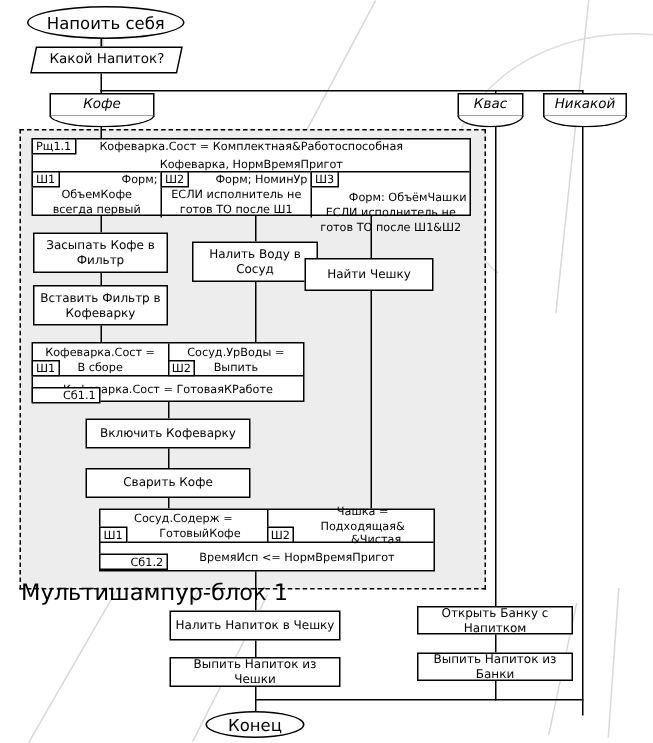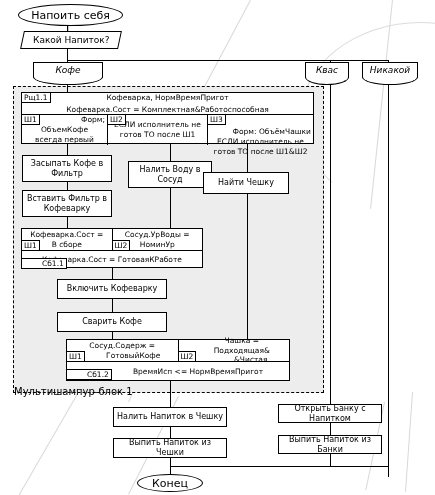--- a/index.html
+++ b/index.html
@@ -53,21 +53,21 @@
     display:flex;align-items:center;justify-content:center;
     text-align:center;font-size:8px;line-height:1.25;
     padding:2px 3px;
   }
 
   
   .mblock{
     position:absolute;border:1px dashed #000;background:#ededed;
   }
   .mblock-label{
-    position:absolute;font-size:10px;color:#000;background:transparent;
+    position:absolute;font-size:15px;color:#000;background:transparent;
     white-space:nowrap;
   }
 
   
   .tbl{position:absolute;border:1px solid #000;background:#fff;box-sizing:border-box;}
   .trow{display:flex;border-bottom:1px solid #000;box-sizing:border-box;}
   .trow:last-child{border-bottom:none;}
   .tcell{
     position:relative;flex:1;box-sizing:border-box;
     border-right:1px solid #000;text-align:center;
@@ -136,37 +136,38 @@
 
   <div class="line vline" style="left:67px;top:84px;height:8px;"></div>
   <div class="line vline" style="left:330px;top:84px;height:320px;"></div>
   <div class="line vline" style="left:388px;top:84px;height:393px;"></div>
 
   <div class="tbl" style="left:21px;top:92px;width:293px;height:52px;">
     <div class="tag">Рщ1.1</div>
     <div class="trow" style="height:22px;">
       <div class="tcell" style="border-right:none;">
         <div>
+          <div class="hdr">Кофеварка.Сост = Комплектная&amp;Работоспособная</div>
           <div class="hdr">Кофеварка, НормВремяПригот</div>
-          <div class="hdr">Кофеварка.Сост = Комплектная&amp;Работоспособная</div>
         </div>
       </div>
     </div>
     <div class="trow" style="height:30px;border-bottom:none;">
       <div class="tcell" style="flex:0 0 86px;">
         <div class="tag">Ш1</div>
         <div style="width:100%;">
           <div style="text-align:right;">Форм;</div>
           <div>ОбъемКофе</div>
           <div>всегда первый</div>
         </div>
       </div>
       <div class="tcell" style="flex:0 0 100px;">
         <div class="tag">Ш2</div>
         <div style="width:100%;">
+          <div style="text-align:right;">Форм; НоминУр</div>
           <div>ЕСЛИ исполнитель не</div>
           <div>готов ТО после Ш1</div>
         </div>
       </div>
       <div class="tcell">
         <div class="tag">Ш3</div>
         <div style="width:100%;margin-top:24px;">
           <div style="text-align:right;">Форм: ОбъёмЧашки</div>
           <div>ЕСЛИ исполнитель не</div>
           <div>готов ТО после Ш1&amp;Ш2</div>
@@ -204,21 +205,21 @@
         <div class="tag" style="top:auto;bottom:-1px;">Ш1</div>
         <div style="width:100%;">
           <div>Кофеварка.Сост =</div>
           <div>В сборе</div>
         </div>
       </div>
       <div class="tcell">
         <div class="tag" style="top:auto;bottom:-1px;">Ш2</div>
         <div style="width:100%;">
           <div>Сосуд.УрВоды =</div>
-          <div>НоминУр</div>
+          <div>Выпить</div>
         </div>
       </div>
     </div>
     <div class="trow" style="height:17px;border-bottom:none;">
       <div class="tcell" style="border-right:none;">
         <div class="tag bot">Сб1.1</div>
         <span>Кофеварка.Сост = ГотоваяКРаботе</span>
       </div>
     </div>
   </div>

